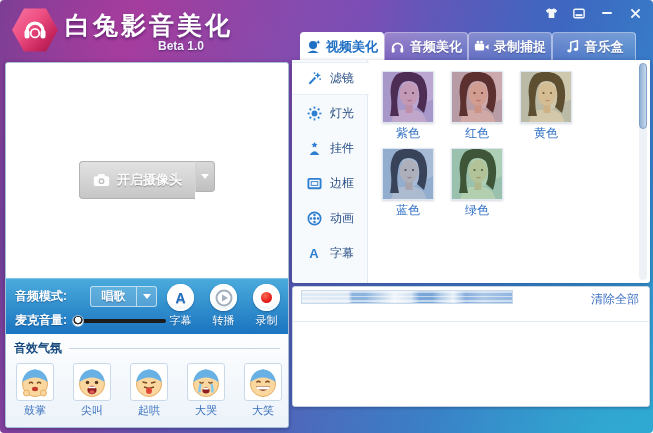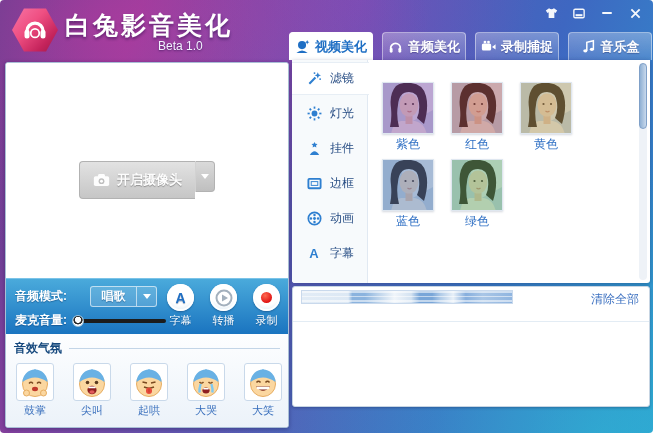--- a/index.html
+++ b/index.html
@@ -12,27 +12,27 @@
       radial-gradient(ellipse at 92% 100%, rgba(45,205,215,.45), transparent 45%),
       linear-gradient(108deg, #55418f 0%, #84409d 18%, #5f58b1 42%, #3e67c1 72%, #2f93cf 100%);
   }
   
   .logo { position:absolute; left:12px; top:7px; width:46px; height:46px;
     clip-path:polygon(26% 3%, 74% 3%, 100% 50%, 74% 97%, 26% 97%, 0% 50%);
     background:linear-gradient(135deg,#f776a6 0%,#ef4f82 40%,#c5245c 75%,#9c1746 100%);
     display:flex; align-items:center; justify-content:center; }
   .app-title { position:absolute; left:65px; top:9px; font-size:25px; font-weight:bold;
     color:#fff; letter-spacing:3px; text-shadow:0 2px 3px rgba(20,0,60,.45); }
-  .beta { position:absolute; left:158px; top:39px; font-size:12px; font-weight:normal;
+  .beta { position:absolute; left:158px; top:39px; font-size:12px; font-weight:bold;
     color:#f2f2ff; text-shadow:0 1px 2px rgba(20,0,60,.5); }
   .win-controls { position:absolute; right:10px; top:6px; display:flex; gap:12px; align-items:center; }
   .win-btn { width:16px; height:14px; display:flex; align-items:center; justify-content:center; cursor:pointer; opacity:.95; }
   .min-bar { width:10px; height:2px; background:#fff; border-radius:1px; }
   
-  .tabs { position:absolute; left:289px; top:32px; display:flex; gap:9px;font-family:Liberation Mono, monospace; }
+  .tabs { position:absolute; left:300px; top:32px; display:flex; gap:0;font-family:Liberation Mono, monospace; }
   .tab { width:84px; height:28px; display:flex; align-items:center; justify-content:center; gap:5px;
     color:#fff; font-size:13px; font-weight:bold; cursor:pointer;
     background:linear-gradient(rgba(255,255,255,.30),rgba(255,255,255,.10));
     border:1px solid rgba(255,255,255,.45); border-bottom:none; border-radius:4px 4px 0 0;
     text-shadow:0 1px 1px rgba(0,0,60,.3); }
   .tab.active { background:#fff; color:#1f6fc4; text-shadow:none; border-color:#fff; }
   .tab svg { flex:0 0 auto; }
   
   .left-card { position:absolute; left:5px; top:62px; width:284px; height:366px;
     background:#fff; border:1px solid #a9bfd6; border-radius:3px; overflow:hidden;
@@ -86,21 +86,21 @@
   .filter-panel { position:absolute; left:292px; top:60px; width:358px; height:223px;
     background:#fff; border-radius:0 0 3px 3px; box-shadow:0 1px 4px rgba(10,10,60,.3); }
   .menu-col { position:absolute; left:0; top:0; width:76px; height:100%;
     background:#f7fafc; border-right:1px solid #e1e9f2; border-radius:0 0 0 3px; }
   .menu-item { position:relative; height:33px; margin-top:2px; display:flex; align-items:center; gap:8px;
     padding-left:14px; font-size:12px; color:#2a4f85; cursor:pointer; }
   .menu-item .mi-icon { width:16px; height:16px; display:flex; align-items:center; justify-content:center; }
   .menu-item.active { width:77px; background:#fff; border-top:1px solid #e7eef5; border-bottom:1px solid #e7eef5; z-index:2; }
   .menu-a { color:#2e7fd0; font-weight:bold; font-size:13px; }
   .thumbs { position:absolute; left:77px; top:0; right:14px; bottom:0; padding:11px 0 0 13px; }
-  .thumb-grid { display:flex; flex-wrap:wrap; gap:6px 17px;margin-top:11px; }
+  .thumb-grid { display:flex; flex-wrap:wrap; gap:6px 17px; }
   .thumb { width:52px; display:flex; flex-direction:column; align-items:center; gap:2px;
     font-size:12px; color:#2e6fc4; cursor:pointer; }
   .thumb-img { position:relative; width:52px; height:52px; border:1px solid #dfe7f0;
     box-shadow:0 1px 2px rgba(20,40,80,.18); overflow:hidden; background:#c9daea; }
   .thumb-img svg { display:block; }
   .tint { position:absolute; inset:0; opacity:.42; }
   .scrollbar { position:absolute; right:3px; top:3px; width:8px; height:217px;
     background:#eef2f7; border-radius:4px; }
   .scroll-thumb { position:absolute; top:0; left:0; width:8px; height:66px; cursor:grab;
     background:linear-gradient(90deg,#8fb0d4,#c8d9ec); border:1px solid #7fa0c8; border-radius:4px; }

